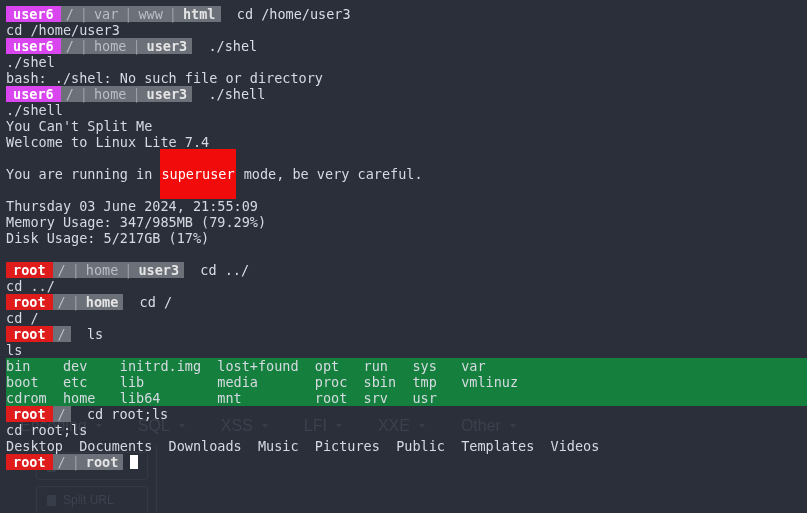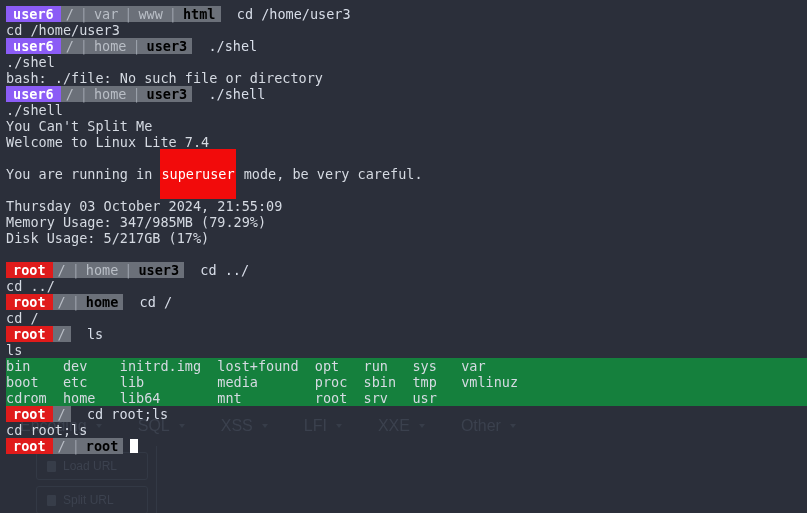--- a/index.html
+++ b/index.html
@@ -110,36 +110,36 @@
     vertical-align: baseline;
   }
   .seg {
     display: inline-block;
     padding: 0 7px;
     height: 16px;
     line-height: 16px;
     vertical-align: top;
   }
   .seg-user {
-    background: #8b5cf6;
+    background: #d946ef;
     color: #ffffff;
     font-weight: bold;
   }
   .seg-root {
     background: #e01b1b;
     color: #ffffff;
     font-weight: bold;
   }
   .seg-path {
     background: #6b7079;
     color: #b9bec6;
     padding: 0 5px;
   }
   .seg-path.cur {
-    color: #000000;
+    color: #e5e5e5;
     font-weight: bold;
   }
   .seg-sep {
     background: #6b7079;
     color: #9aa0aa;
     padding: 0 1px;
   }
   .cmd {
     color: #d8dee9;
   }
@@ -253,39 +253,40 @@
 
     <div class="ghost-num" style="left:54px; top:358px;">68.9</div>
     <div class="ghost-num" style="left:104px; top:358px;">4</div>
   </div>
 
   <div class="term" id="term">
       <div class="line"><span class="prompt"><span class="seg seg-user">user6</span><span class="seg seg-path">/</span><span class="seg seg-sep">|</span><span class="seg seg-path">var</span><span class="seg seg-sep">|</span><span class="seg seg-path">www</span><span class="seg seg-sep">|</span><span class="seg seg-path cur">html</span></span><span class="cmd">  cd /home/user3</span></div>
       <div class="line"><span class="out">cd /home/user3</span></div>
       <div class="line"><span class="prompt"><span class="seg seg-user">user6</span><span class="seg seg-path">/</span><span class="seg seg-sep">|</span><span class="seg seg-path">home</span><span class="seg seg-sep">|</span><span class="seg seg-path cur">user3</span></span><span class="cmd">  ./shel</span></div>
       <div class="line"><span class="out">./shel</span></div>
-      <div class="line"><span class="out">bash: ./file: No such file or directory</span></div>
+      <div class="line"><span class="out">bash: ./shel: No such file or directory</span></div>
       <div class="line"><span class="prompt"><span class="seg seg-user">user6</span><span class="seg seg-path">/</span><span class="seg seg-sep">|</span><span class="seg seg-path">home</span><span class="seg seg-sep">|</span><span class="seg seg-path cur">user3</span></span><span class="cmd">  ./shell</span></div>
       <div class="line"><span class="out">./shell</span></div>
       <div class="line"><span class="out">You Can't Split Me</span></div>
       <div class="line"><span class="out">Welcome to Linux Lite 7.4</span></div>
       <div class="line blank"> </div>
       <div class="line"><span class="out">You are running in </span><span class="hl-red">superuser</span><span class="out"> mode, be very careful.</span></div>
       <div class="line blank"> </div>
-      <div class="line"><span class="out">Thursday 03 October 2024, 21:55:09</span></div>
+      <div class="line"><span class="out">Thursday 03 June 2024, 21:55:09</span></div>
       <div class="line"><span class="out">Memory Usage: 347/985MB (79.29%)</span></div>
       <div class="line"><span class="out">Disk Usage: 5/217GB (17%)</span></div>
       <div class="line blank"> </div>
       <div class="line"><span class="prompt"><span class="seg seg-root">root</span><span class="seg seg-path">/</span><span class="seg seg-sep">|</span><span class="seg seg-path">home</span><span class="seg seg-sep">|</span><span class="seg seg-path cur">user3</span></span><span class="cmd">  cd ../</span></div>
       <div class="line"><span class="out">cd ../</span></div>
       <div class="line"><span class="prompt"><span class="seg seg-root">root</span><span class="seg seg-path">/</span><span class="seg seg-sep">|</span><span class="seg seg-path cur">home</span></span><span class="cmd">  cd /</span></div>
       <div class="line"><span class="out">cd /</span></div>
       <div class="line"><span class="prompt"><span class="seg seg-root">root</span><span class="seg seg-path">/</span></span><span class="cmd">  ls</span></div>
       <div class="line"><span class="out">ls</span></div>
       <div class="line"><span class="lsblock out">bin    dev    initrd.img  lost+found  opt   run   sys   var</span></div>
       <div class="line"><span class="lsblock out">boot   etc    lib         media       proc  sbin  tmp   vmlinuz</span></div>
       <div class="line"><span class="lsblock out">cdrom  home   lib64       mnt         root  srv   usr</span></div>
       <div class="line"><span class="prompt"><span class="seg seg-root">root</span><span class="seg seg-path">/</span></span><span class="cmd">  cd root;ls</span></div>
       <div class="line"><span class="out">cd root;ls</span></div>
+      <div class="line"><span class="out">Desktop  Documents  Downloads  Music  Pictures  Public  Templates  Videos</span></div>
       <div class="line"><span class="prompt"><span class="seg seg-root">root</span><span class="seg seg-path">/</span><span class="seg seg-sep">|</span><span class="seg seg-path cur">root</span></span><span class="cursor"></span></div>
     </div>
 
 </div>
 
 </body></html>

